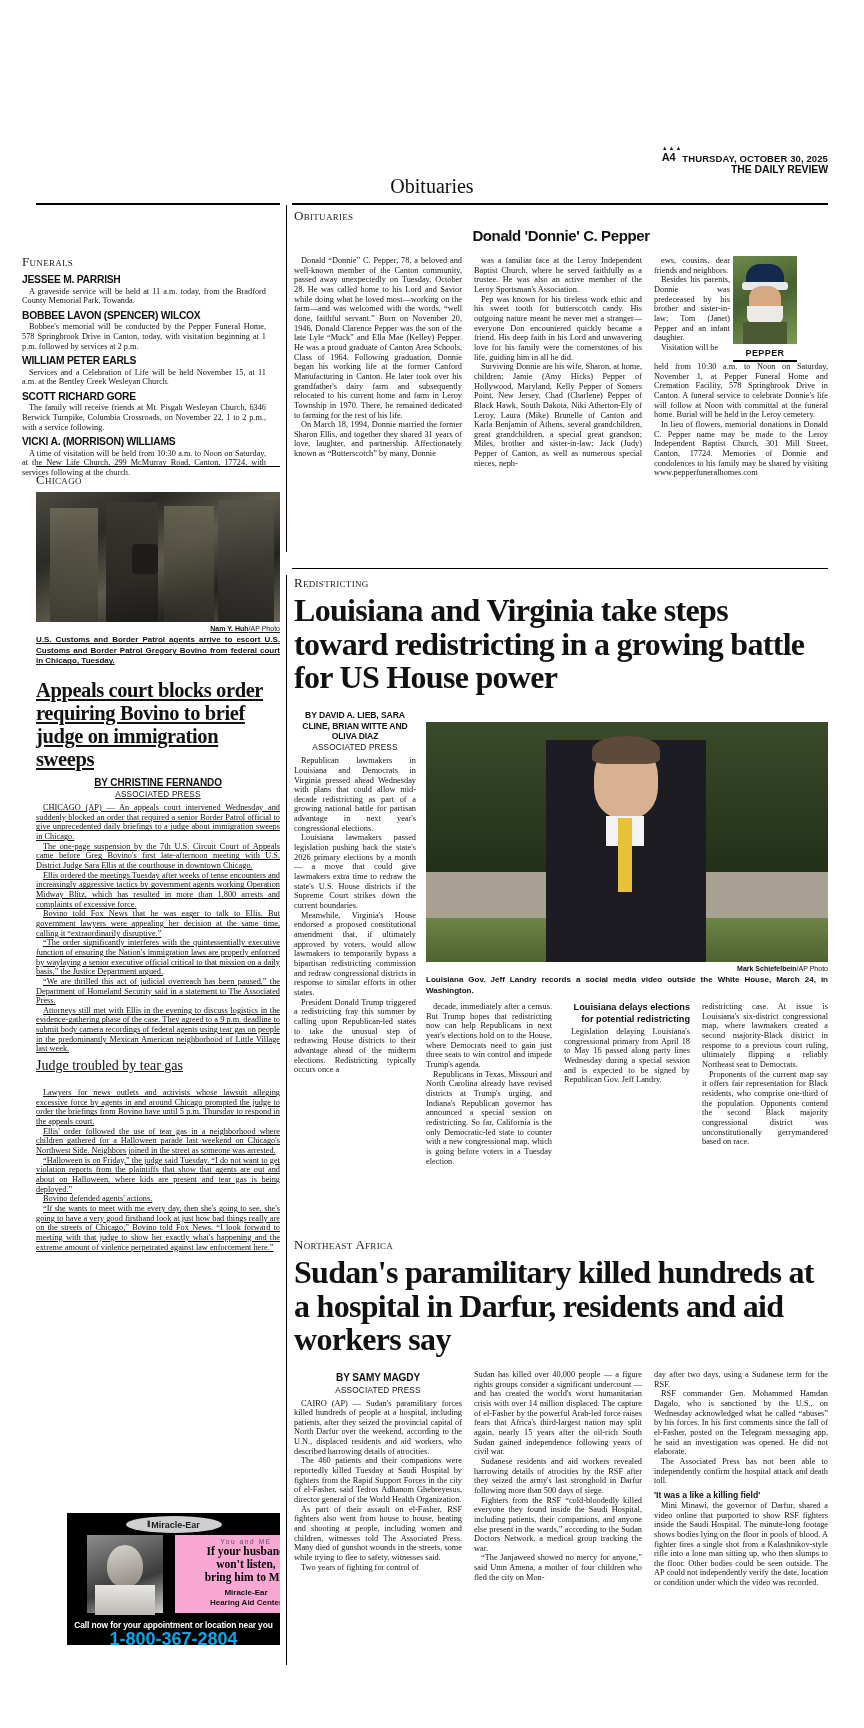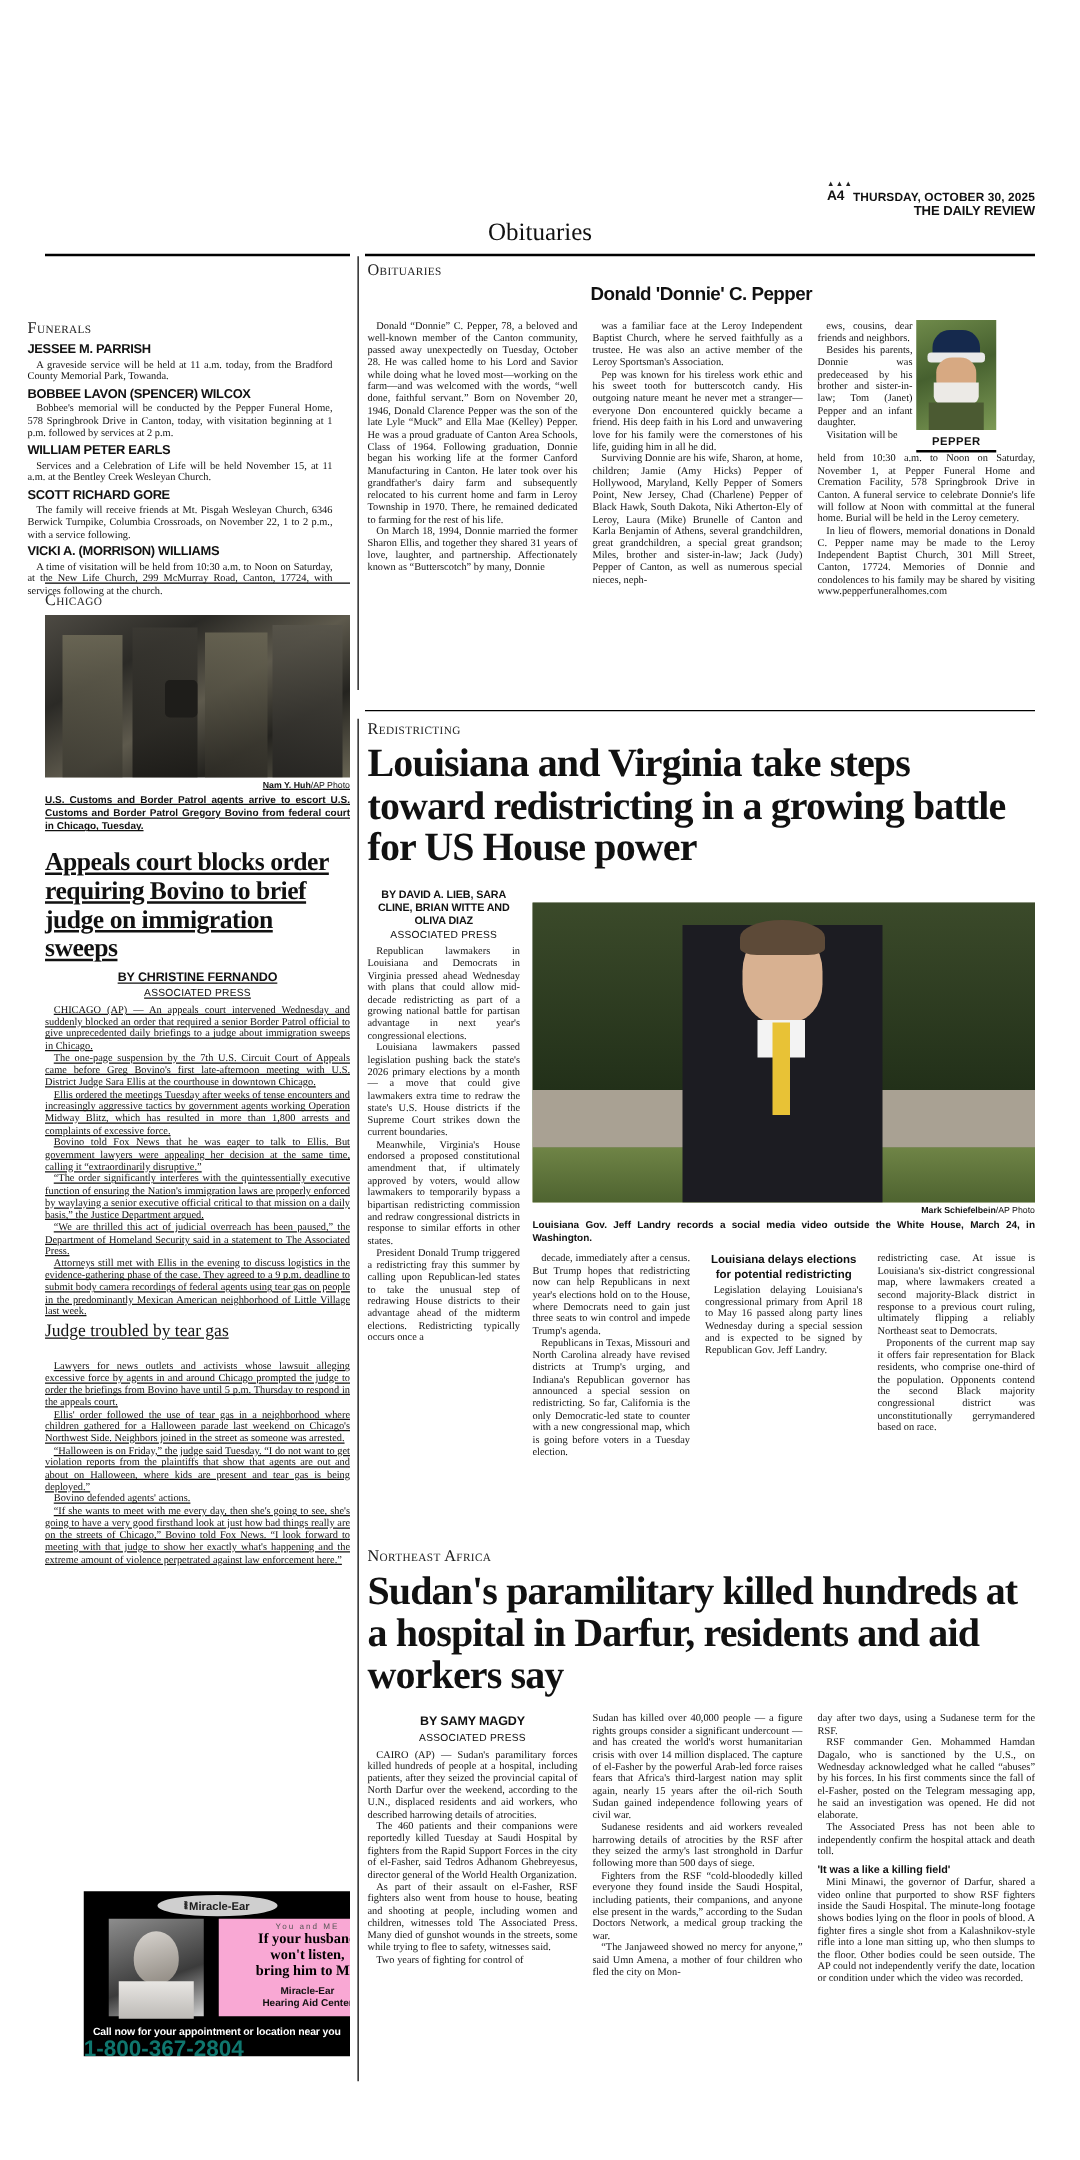--- a/index.html
+++ b/index.html
@@ -56,43 +56,43 @@
          line-height:1.05;letter-spacing:-.7px;margin:2px 0 6px 0;}
   .hl-md{font-family:"Liberation Serif",serif;font-weight:bold;font-size:19px;
          line-height:1.12;letter-spacing:-.4px;margin:4px 0 6px 0;}
 
   .byline{font-family:"Liberation Sans",sans-serif;font-weight:bold;font-size:10px;
           text-align:center;line-height:1.25;letter-spacing:-.1px;margin:2px 0 0 0;}
   .byline-src{font-family:"Liberation Sans",sans-serif;font-size:8.2px;text-align:center;
               letter-spacing:.2px;margin:1px 0 4px 0;}
 
   .subhead{font-family:"Liberation Sans",sans-serif;font-weight:bold;font-size:9.2px;
-           text-align:center;line-height:1.25;margin:17px 0 2px 0;}
+           text-align:right;line-height:1.25;margin:17px 0 2px 0;}
   .subhead-l{font-family:"Liberation Serif",serif;font-size:14px;margin:4px 0 14px 0;}
   .subhead-b{font-family:"Liberation Sans",sans-serif;font-weight:bold;font-size:8.6px;
              margin:4px 0 1px 0;}
 
   
   .ad{position:absolute;background:#000;overflow:hidden;}
   .ad-logo{position:absolute;left:50%;transform:translateX(-50%);top:3px;width:96px;height:17px;
            background:#cfcfcf;border-radius:50%;display:flex;align-items:center;justify-content:center;
            font-family:"Liberation Sans",sans-serif;font-weight:bold;font-size:9px;color:#1b1b1b;gap:2px;}
   .ad-white{position:absolute;left:108px;top:22px;width:142px;height:78px;background:#f9a8d4;}
   .ad-face{position:absolute;left:20px;top:22px;width:76px;height:78px;
            background:linear-gradient(160deg,#8d8d8d,#3b3b3b 60%,#cfcfcf);}
   .ad-youme{font-family:"Liberation Sans",sans-serif;font-size:6.5px;color:#555;text-align:center;
             letter-spacing:1.6px;margin-top:3px;}
   .ad-line{font-family:"Liberation Serif",serif;font-weight:bold;font-size:11.5px;color:#000;
            text-align:center;line-height:1.14;}
   .ad-sub{font-family:"Liberation Sans",sans-serif;font-weight:bold;font-size:8px;color:#111;
           text-align:center;line-height:1.2;margin-top:4px;}
   .ad-call{font-family:"Liberation Sans",sans-serif;font-weight:bold;font-size:8.4px;color:#fff;
            text-align:center;margin-top:4px;letter-spacing:-.1px;}
-  .ad-phone{font-family:"Liberation Sans",sans-serif;font-weight:bold;font-size:18px;color:#0f766e;
-            text-align:left;letter-spacing:0px;line-height:1.05;}
+  .ad-phone{font-family:"Liberation Sans",sans-serif;font-weight:bold;font-size:18px;color:#0ea5e9;
+            text-align:center;letter-spacing:0px;line-height:1.05;}
 </style>
 </head>
 <body>
 
 <div class="page">
 
   <div class="masthead">
     <div class="mh-left">
       <div class="folio">
         <span class="dots">▲▲▲</span>

